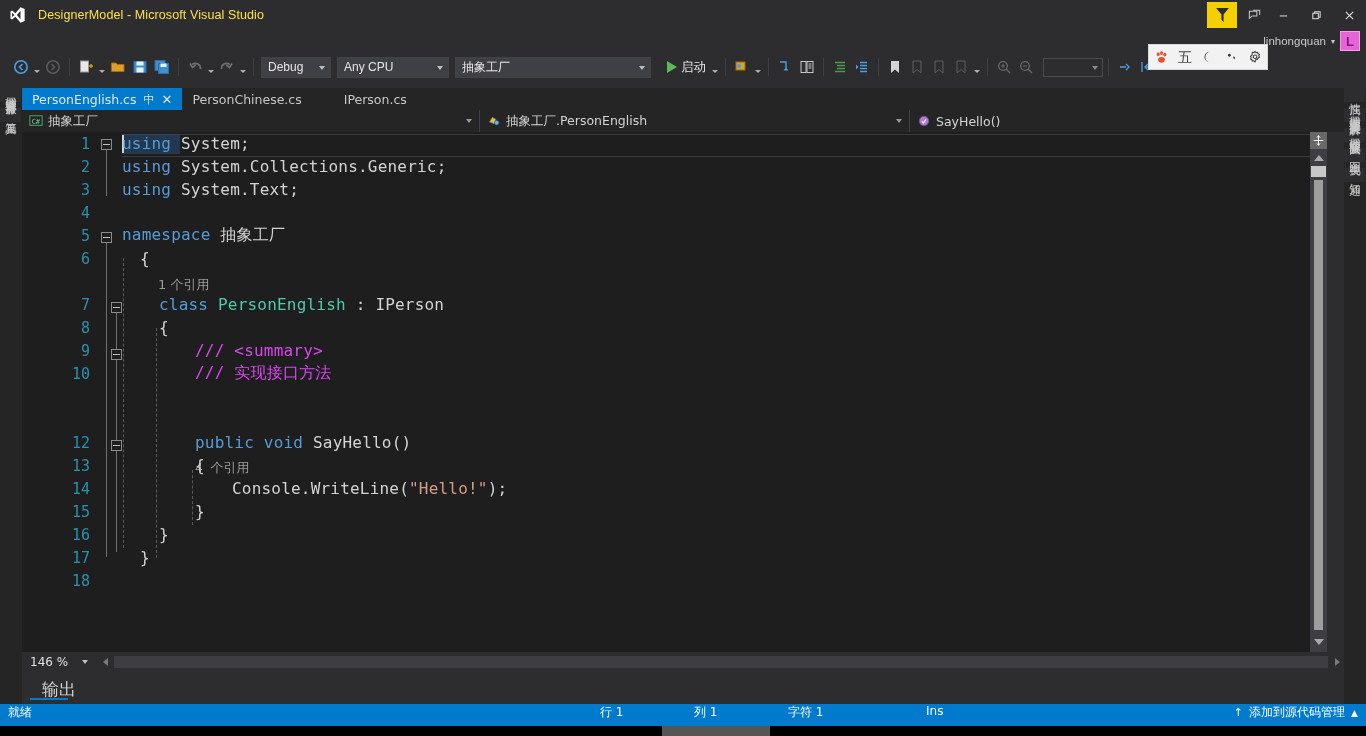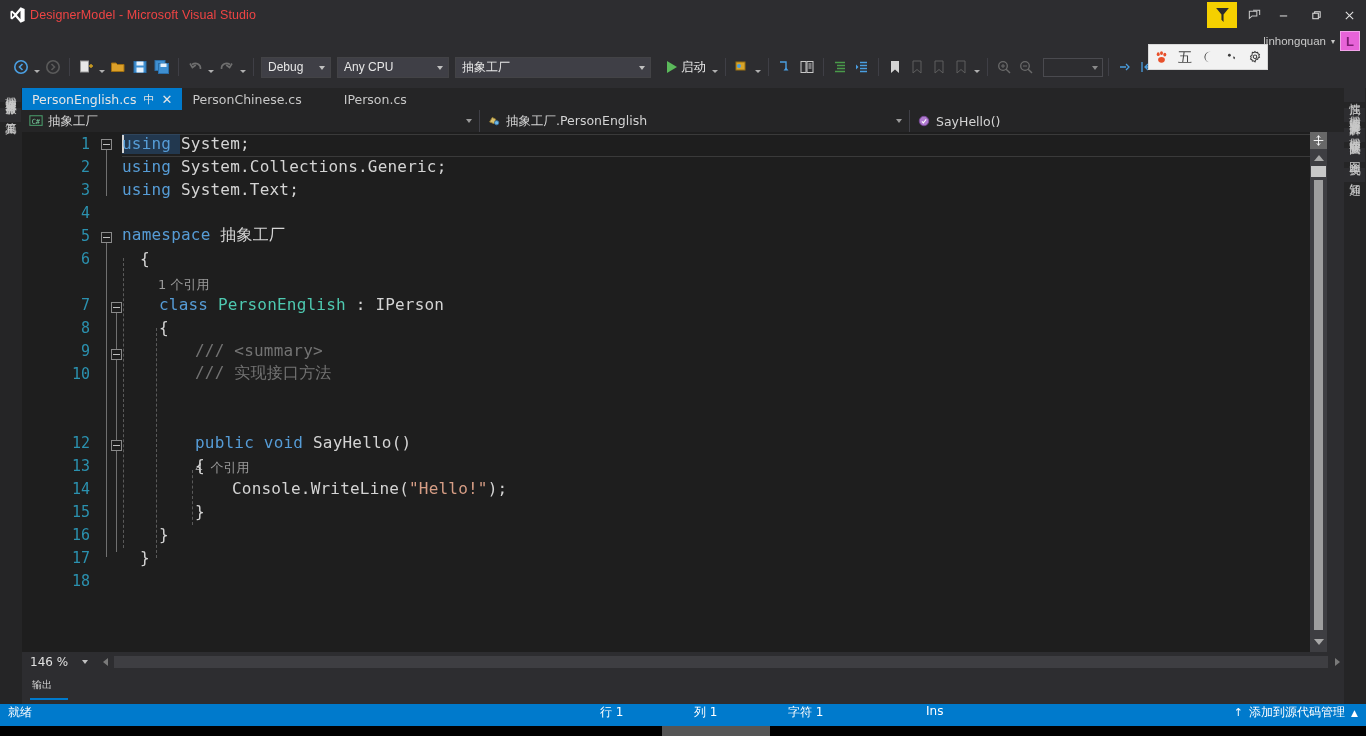--- a/index.html
+++ b/index.html
@@ -11,21 +11,21 @@
     -webkit-font-smoothing:antialiased;
   }
   #app { position:relative; width:1366px; height:736px; background:#2d2d30; }
 
   
   #titlebar { position:absolute; left:0; top:0; width:1366px; height:30px;
     background:#2d2d30; display:flex; align-items:center; }
   .vs-logo { width:26px; height:26px; margin-left:4px; display:flex;
     align-items:center; justify-content:center; }
   .vs-logo svg { width:18px; height:18px; }
-  #title-text { font-size:12.5px; color:#ef4444; letter-spacing:.1px;}
+  #title-text { margin-left:8px; font-size:12.5px; color:#fde047; letter-spacing:.1px;}
   .tb-right { margin-left:auto; display:flex; align-items:center; height:30px; }
   .qlaunch-flag { width:30px; height:26px; background:#f5d000; display:flex;
      align-items:center; justify-content:center; }
   .qlaunch-flag svg { width:17px; height:17px; }
   .feedback-ico { width:26px;height:26px;display:flex;align-items:center;justify-content:center;margin-left:4px;}
   .feedback-ico svg{width:15px;height:15px;}
   #quicklaunch { position:relative; width:200px; height:21px; background:#3f3f46;
     border:1px solid #434346; margin-left:8px; display:flex; align-items:center; }
   #quicklaunch .ql-text { padding-left:6px; color:#9a9a9a; font-size:12px; }
   #quicklaunch .ql-mag { position:absolute; right:4px; top:2px; }
@@ -124,21 +124,21 @@
     display:flex; align-items:center; }
   .ln { position:absolute; left:0; width:68px; text-align:right;
     color:#2b91af; font-size:15px;
     font-family:"DejaVu Sans Mono","Liberation Mono",monospace; }
   .ctext { position:absolute; left:100px; font-size:16px; white-space:pre;
     font-family:"DejaVu Sans Mono","Liberation Mono",monospace;
     color:#d4d4d4; letter-spacing:.2px;}
   .k   { color:#569cd6; }
   .typ { color:#4ec9b0; }
   .str { color:#d69d85; }
-  .cmtxml { color:#737373; }
+  .cmtxml { color:#d946ef; }
   .lens { position:absolute; left:100px; font-size:13px; color:#9a9a9a;
     font-family:"DejaVu Sans","Liberation Sans",sans-serif; }
   .glyph { position:absolute; width:11px; height:11px; border:1px solid #8a8a8a;
     background:#1e1e1e; display:flex; align-items:center; justify-content:center; }
   .glyph:before { content:""; width:7px; height:1px; background:#c0c0c0; }
   .vline { position:absolute; width:1px; background:#707070; }
   .dline { position:absolute; width:0; border-left:1px dashed #5a5a5a; }
   #caret-hl { position:absolute; left:100px; top:0px; height:23px;
     width:1190px; border-top:1px solid #3a3a3a; border-bottom:1px solid #3a3a3a; }
   #caret { position:absolute; left:100px; top:3px; width:2px; height:18px;
@@ -178,21 +178,21 @@
     border-bottom:4px solid transparent;border-right:5px solid #7a7a7a;}
   #hs-track { flex:1; height:12px; background:#3e3e42; margin:0 2px; }
   #hs-right { width:14px; height:16px; display:flex; align-items:center;
     justify-content:center; }
   #hs-right:after{content:"";border-top:4px solid transparent;
     border-bottom:4px solid transparent;border-left:5px solid #7a7a7a;}
 
   
   #outputpane { position:absolute; left:22px; top:672px; width:1322px; height:32px;
     background:#2d2d30; }
-  #output-tab { position:absolute; left:10px; top:6px; font-size:10px;
+  #output-tab { position:absolute; left:20px; top:6px; font-size:17px;
     color:#d4d4d4; font-family:"DejaVu Sans","Liberation Sans",sans-serif; }
   #output-underline { position:absolute; left:8px; top:26px; width:38px; height:2px;
     background:#007acc; }
 
   
   #statusbar { position:absolute; left:0; top:704px; width:1366px; height:22px;
     background:#007acc; display:flex; align-items:flex-start; color:#fff;
     font-size:12px; font-family:"DejaVu Sans","Liberation Sans",sans-serif; }
   #status-ready { padding-left:8px; }
   .st-cell { position:absolute; }

